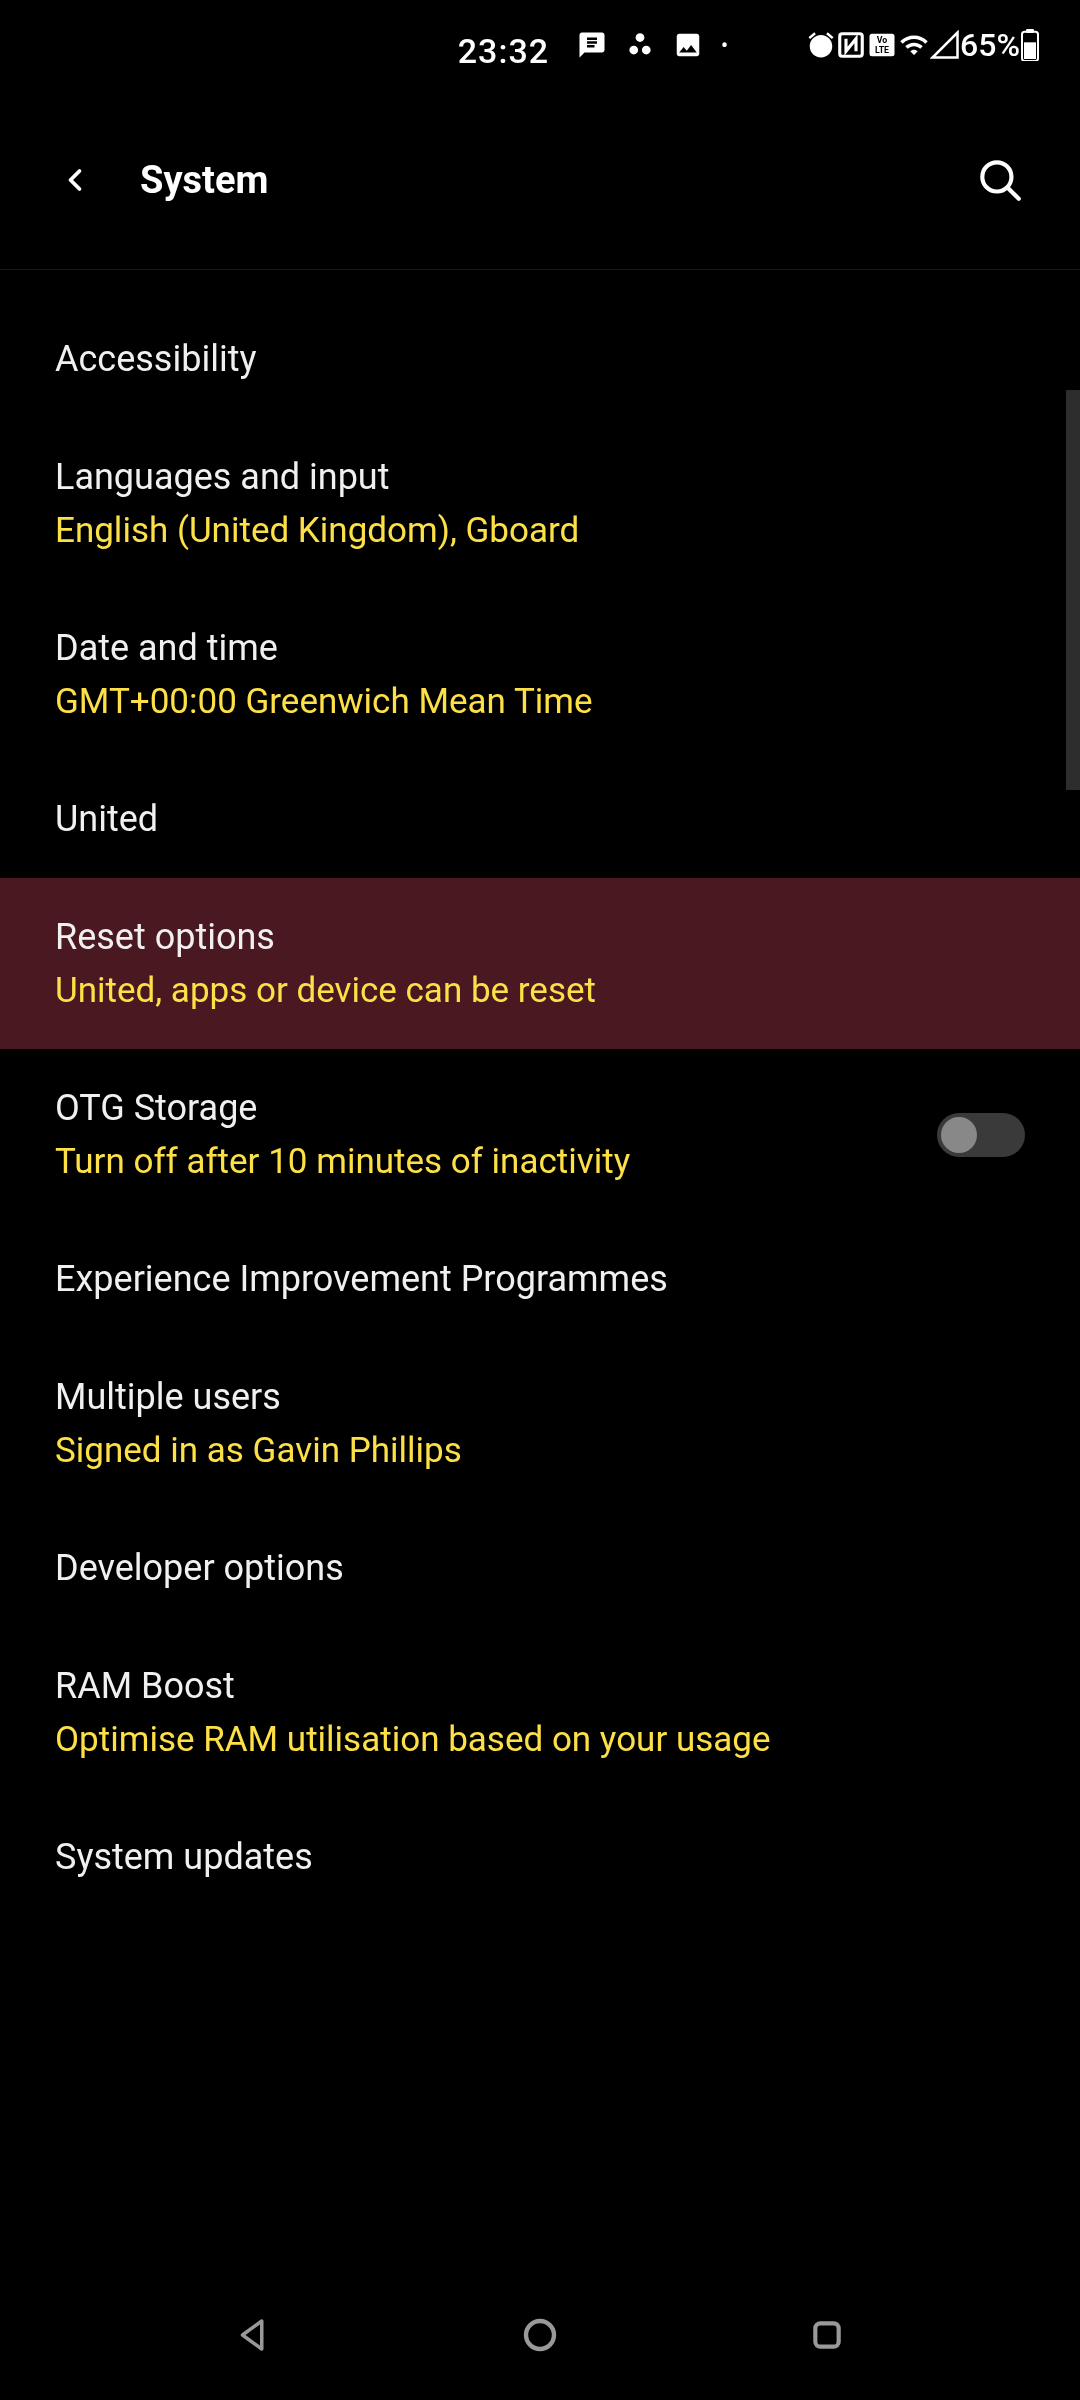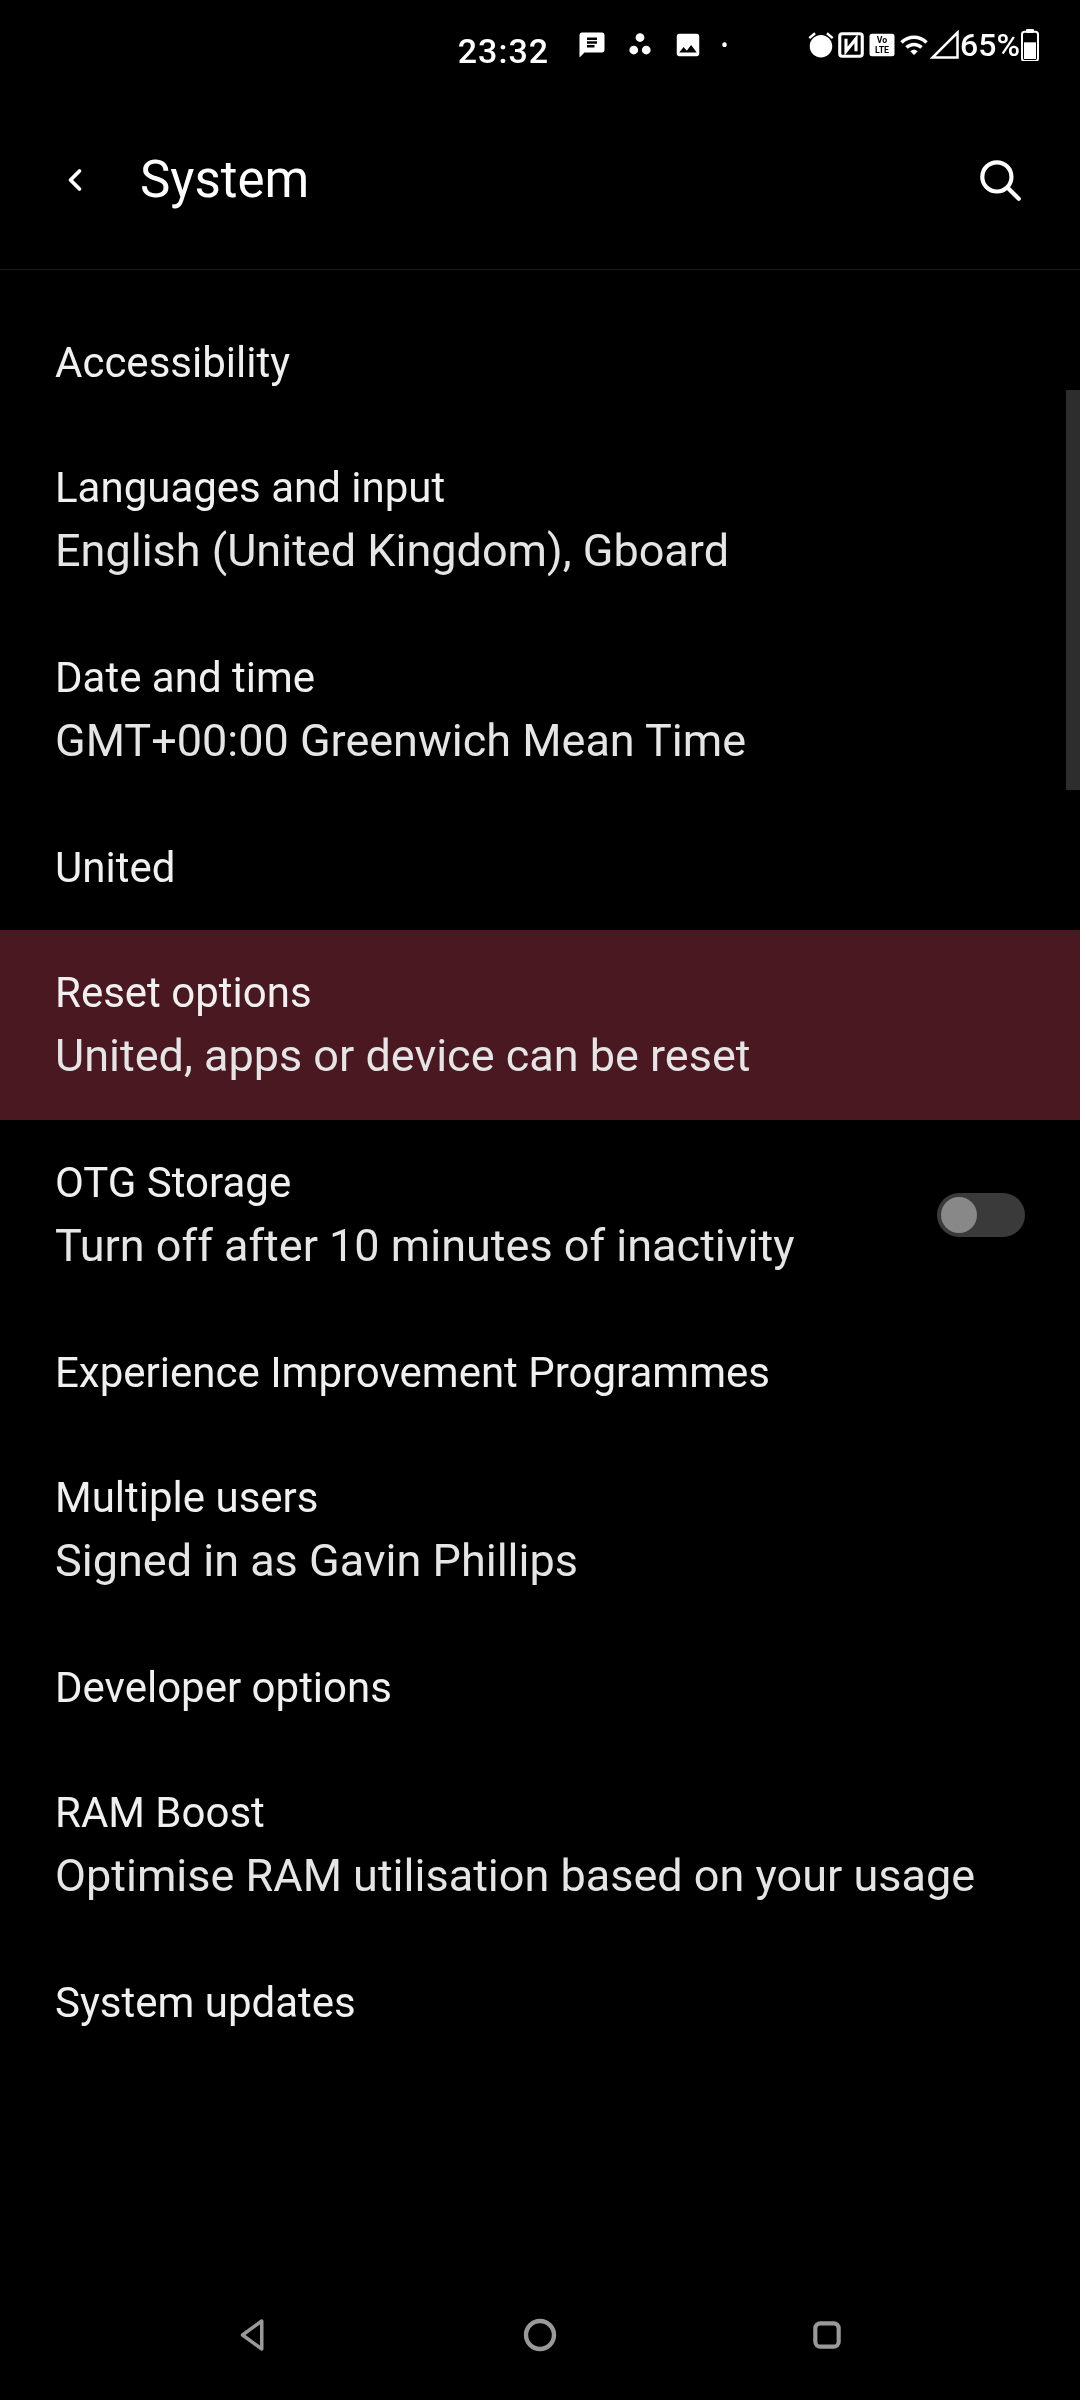--- a/index.html
+++ b/index.html
@@ -59,22 +59,22 @@
   }
   .back-arrow {
     width: 50px;
     height: 50px;
     display: flex;
     align-items: center;
     justify-content: center;
     cursor: pointer;
   }
   .header-title {
-    font-size: 51px;
-    font-weight: 400;
+    font-size: 38px;
+    font-weight: 700;
     margin-left: 40px;
     text-align: right;
   }
   .search-button {
     position: absolute;
     right: 50px;
     width: 60px;
     height: 60px;
     display: flex;
     align-items: center;
@@ -95,27 +95,27 @@
   }
   .list-item {
     padding: 38px 55px;
     cursor: pointer;
     position: relative;
   }
   .list-item.highlighted {
     background: #4a1820;
   }
   .list-title {
-    font-size: 42px;
+    font-size: 36px;
     font-weight: 400;
     color: #f0f0f0;
   }
   .list-subtitle {
-    font-size: 45px;
-    color: #e5e5e5;
+    font-size: 35px;
+    color: #fde047;
     margin-top: 12px;
   }
   .toggle {
     position: absolute;
     right: 55px;
     top: 50%;
     transform: translateY(-50%);
     width: 88px;
     height: 44px;
     background: #3a3a3a;

